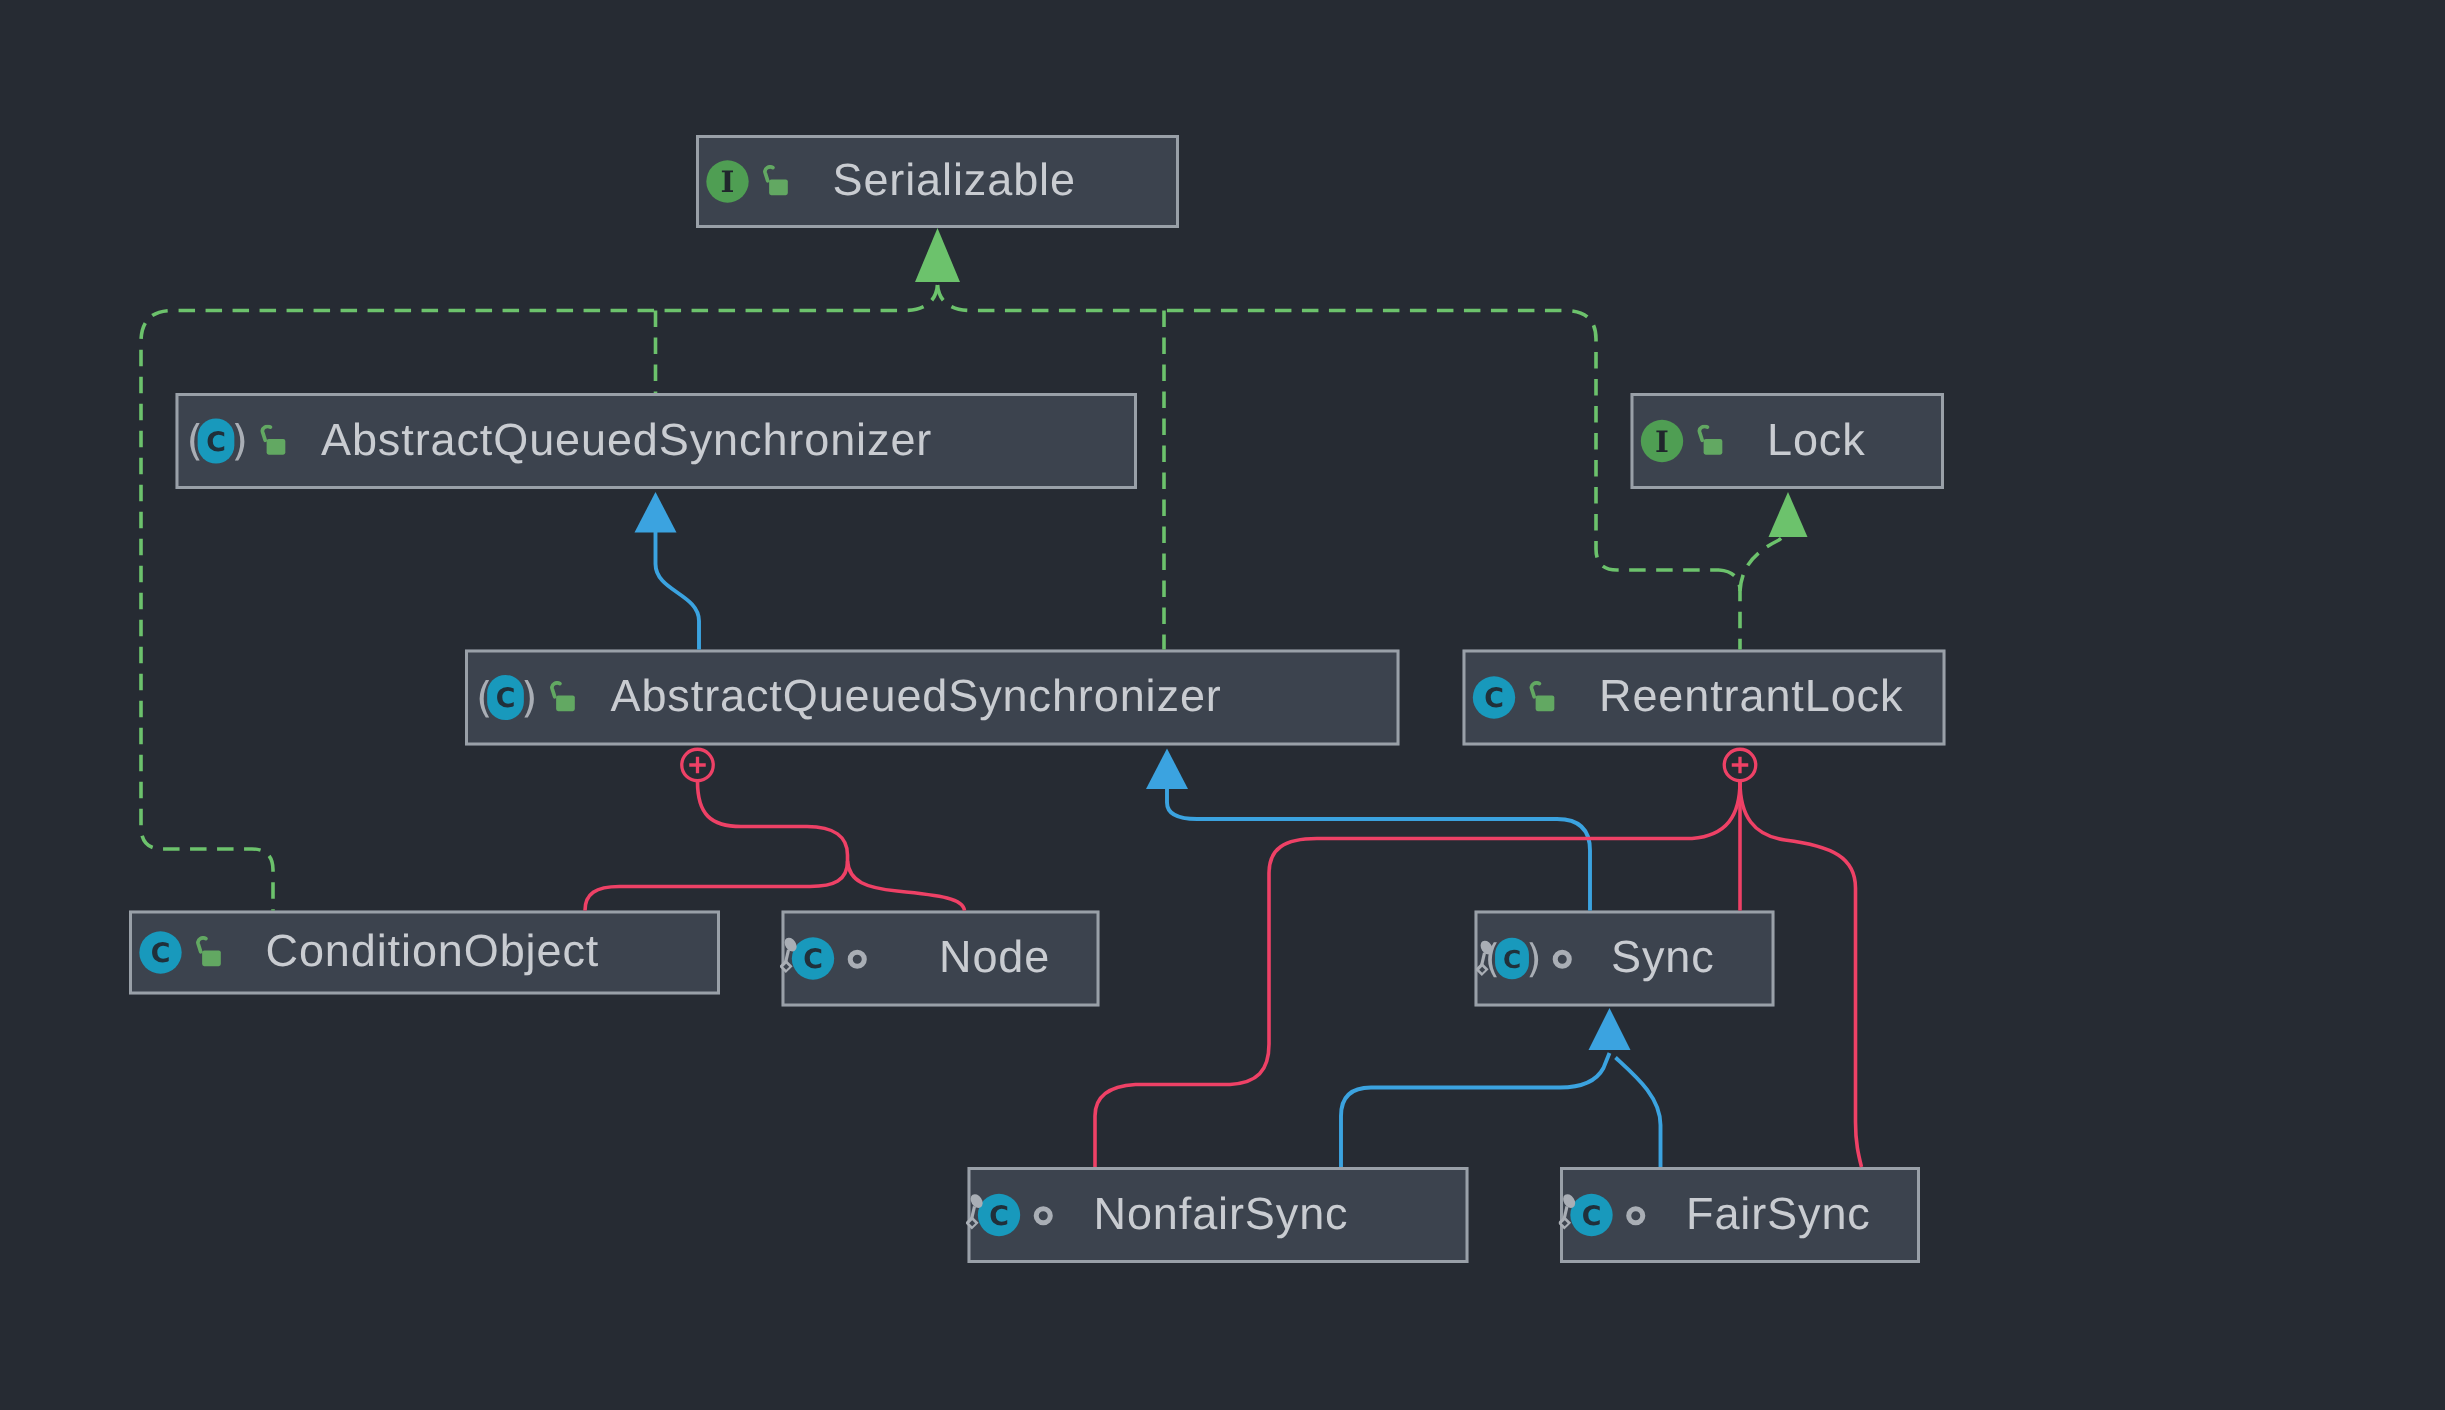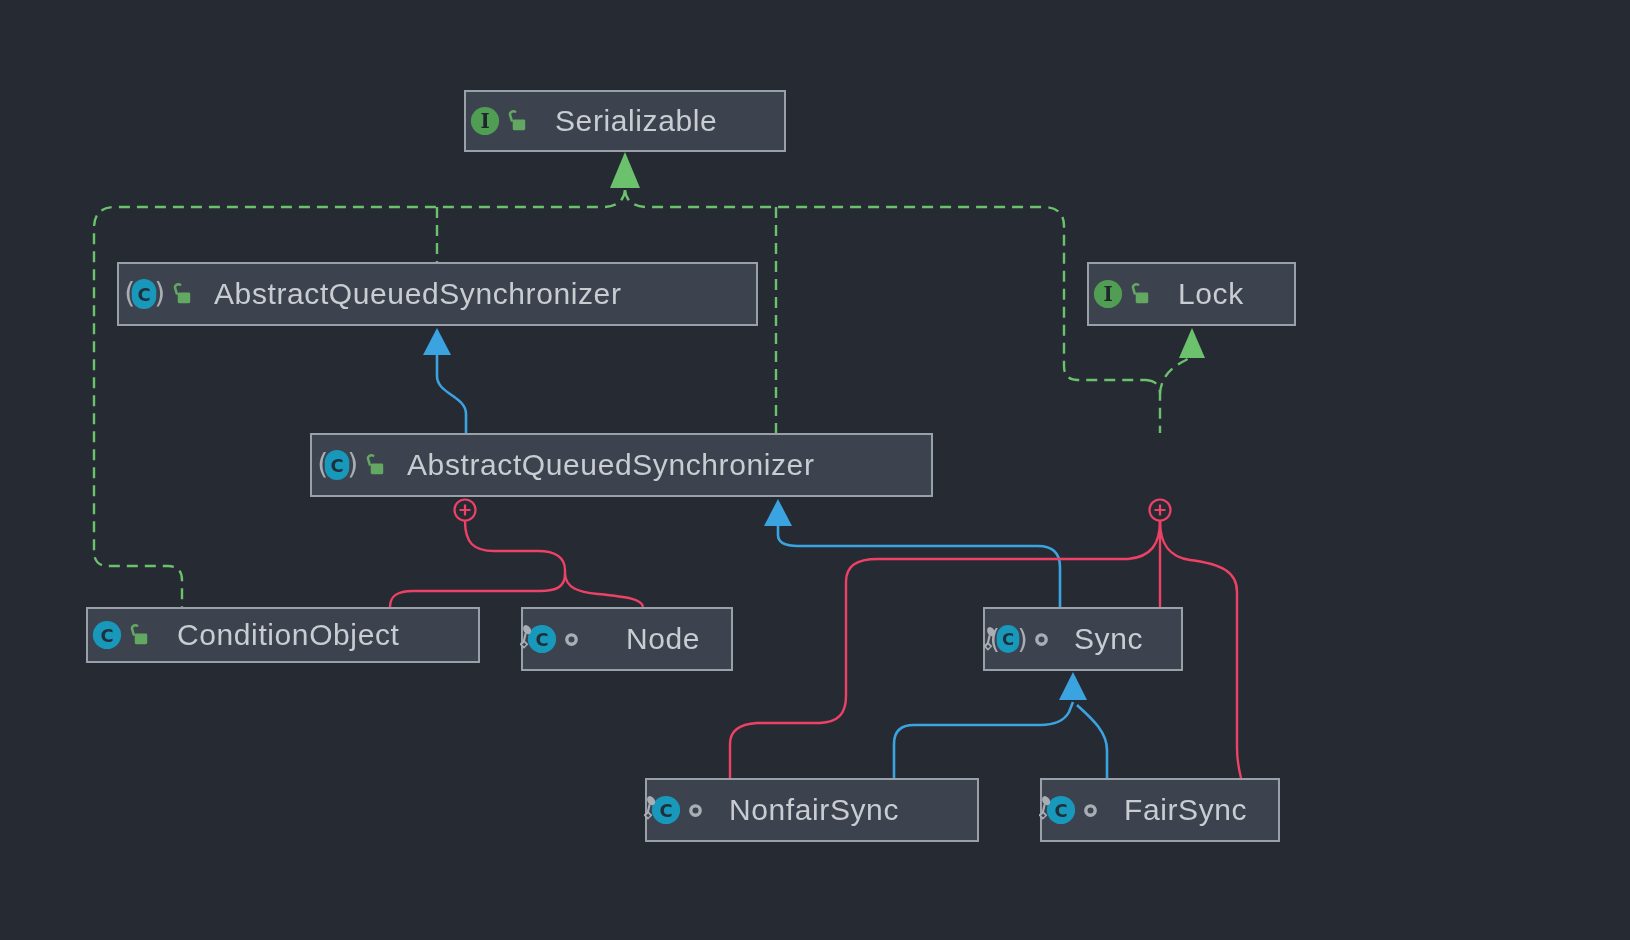--- a/index.html
+++ b/index.html
@@ -118,20 +118,33 @@
         </svg>
       </span>
     <span class="mod">
       <svg width="23" height="23">
           <use href="#sym-lock"></use>
         </svg>
       </span>
     <span class="lbl" style="margin-left:19px">AbstractQueuedSynchronizer</span>
   </div>
 
+  <div class="node" style="left:975px;top:433px;width:322px;height:64px">
+    <span class="ic">
+      <svg width="32" height="32">
+          <use href="#sym-class"></use>
+        </svg>
+      </span>
+    <span class="mod">
+      <svg width="23" height="23">
+          <use href="#sym-lock"></use>
+        </svg>
+      </span>
+    <span class="lbl">ReentrantLock</span>
+  </div>
 
   <div class="node" style="left:86px;top:607px;width:394px;height:56px">
     <span class="ic">
       <svg width="32" height="32">
           <use href="#sym-class"></use>
         </svg>
       </span>
     <span class="mod">
       <svg width="23" height="23">
           <use href="#sym-lock"></use>

